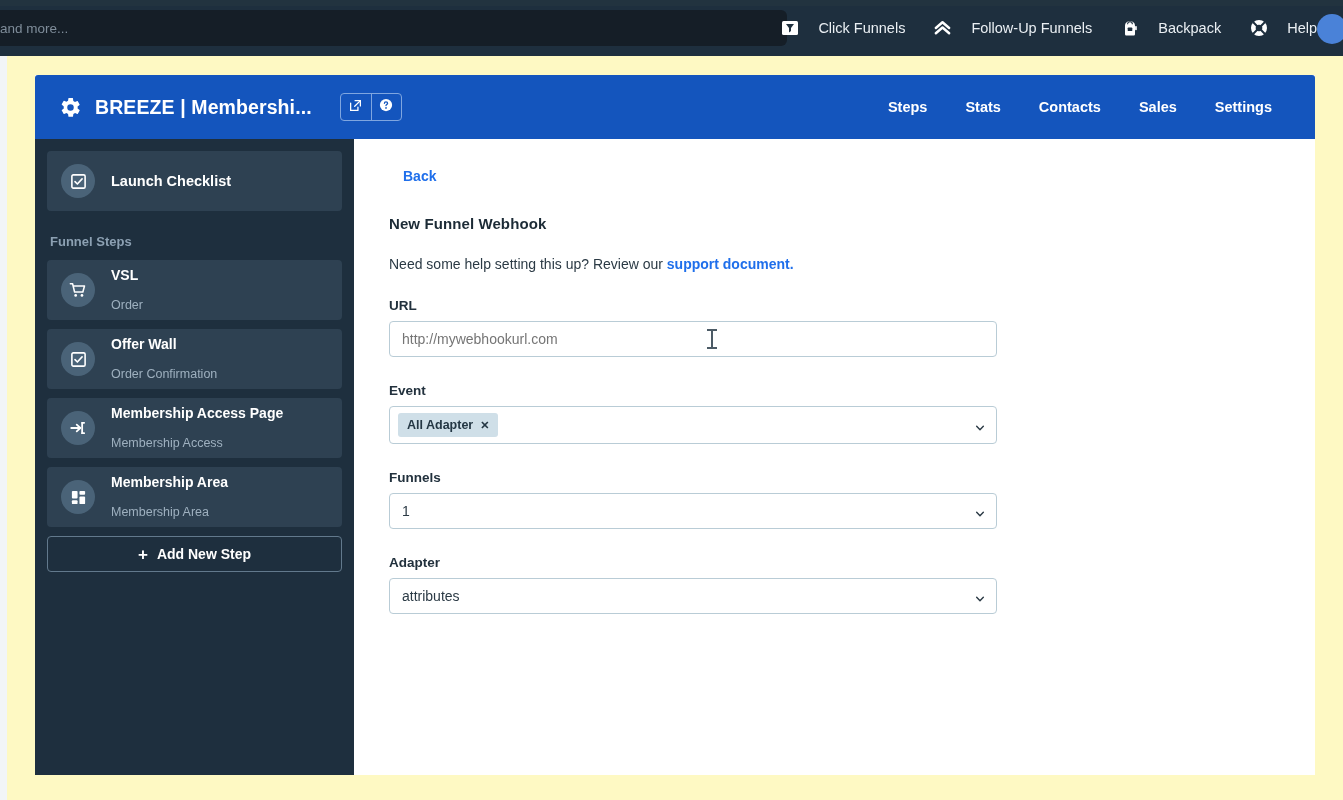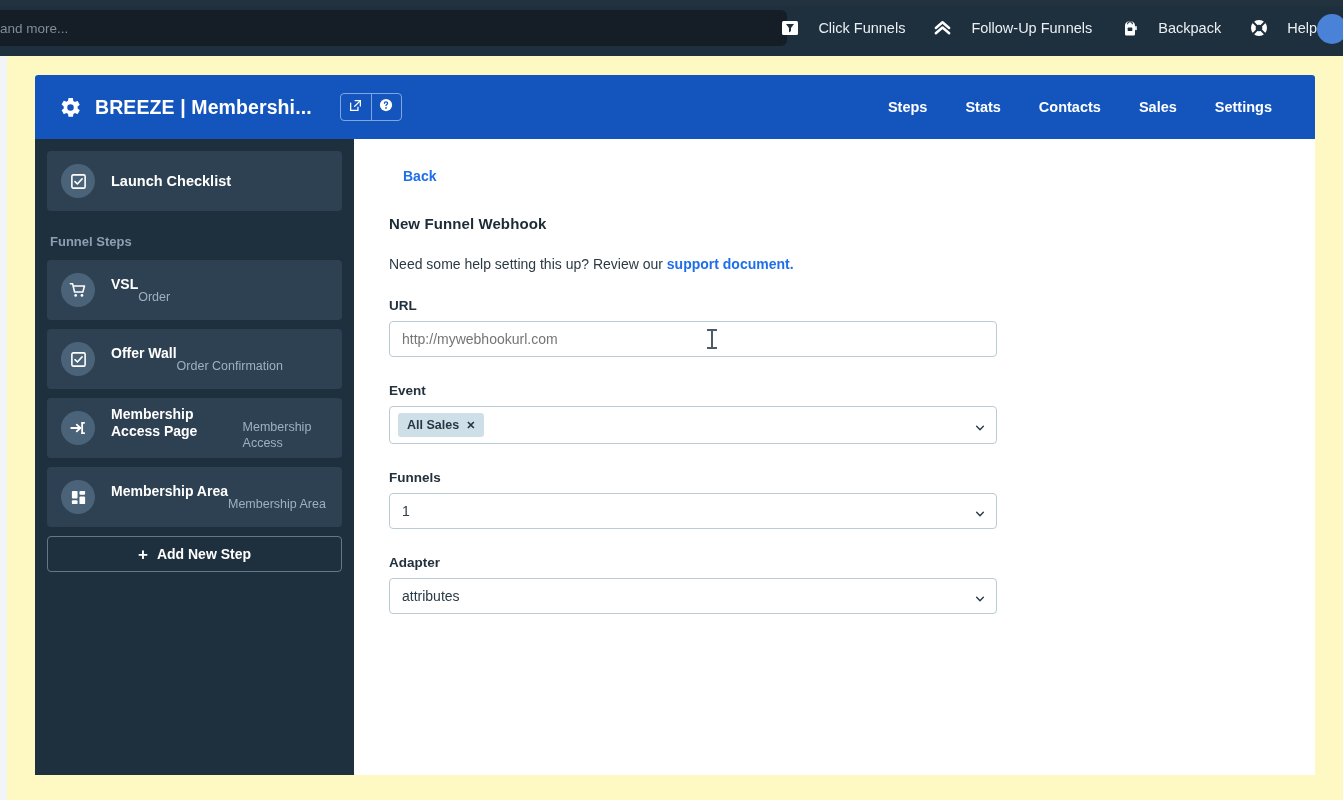--- a/index.html
+++ b/index.html
@@ -81,21 +81,21 @@
   }
   .side-card {
     background: #2e4152; border-radius: 4px; display: flex; align-items: center;
     padding: 0 14px; height: 60px; margin-bottom: 9px; cursor: pointer;
   }
   .side-icon-circle {
     width: 34px; height: 34px; border-radius: 50%; background: #4a6378;
     display: flex; align-items: center; justify-content: center; flex: 0 0 auto;
     margin-right: 16px;
   }
-  .side-labels { display: flex; flex-direction: row; justify-content: flex-end; }
+  .side-labels { display: flex; flex-direction: column; justify-content: flex-end; }
   .side-title { color: #ffffff; font-size: 14px; font-weight: bold; line-height: 17px; }
   .side-sub { color: #9eb0bf; font-size: 12.5px; line-height: 16px; margin-top: 13px; }
   .side-single { color: #ffffff; font-size: 14.5px; font-weight: bold; }
   .side-section-label {
     color: #8ca0b2; font-size: 13px; font-weight: bold; padding: 14px 3px 11px 3px;
   }
   .add-step-btn {
     border: 1px solid #5c7governing; 
   }
   .add-step-btn {
@@ -347,21 +347,21 @@
               <div class="caret-bar" style="bottom:0;"></div>
             </div>
           </div>
         </div>
 
         
         <div class="field">
           <div class="field-label">Event</div>
           <div class="control tagbox">
             <span class="tag">
-              <span>All Sales</span>
+              <span>All Adapter</span>
               <span class="tag-x">✕</span>
             </span>
             <span class="chev">
               <svg width="10" height="10" viewBox="0 0 12 12">
                 <path d="M2 4 L6 8 L10 4" stroke="#2b3a45" stroke-width="1.7" fill="none" stroke-linecap="round" stroke-linejoin="round"></path>
               </svg>
             </span>
           </div>
         </div>
 

